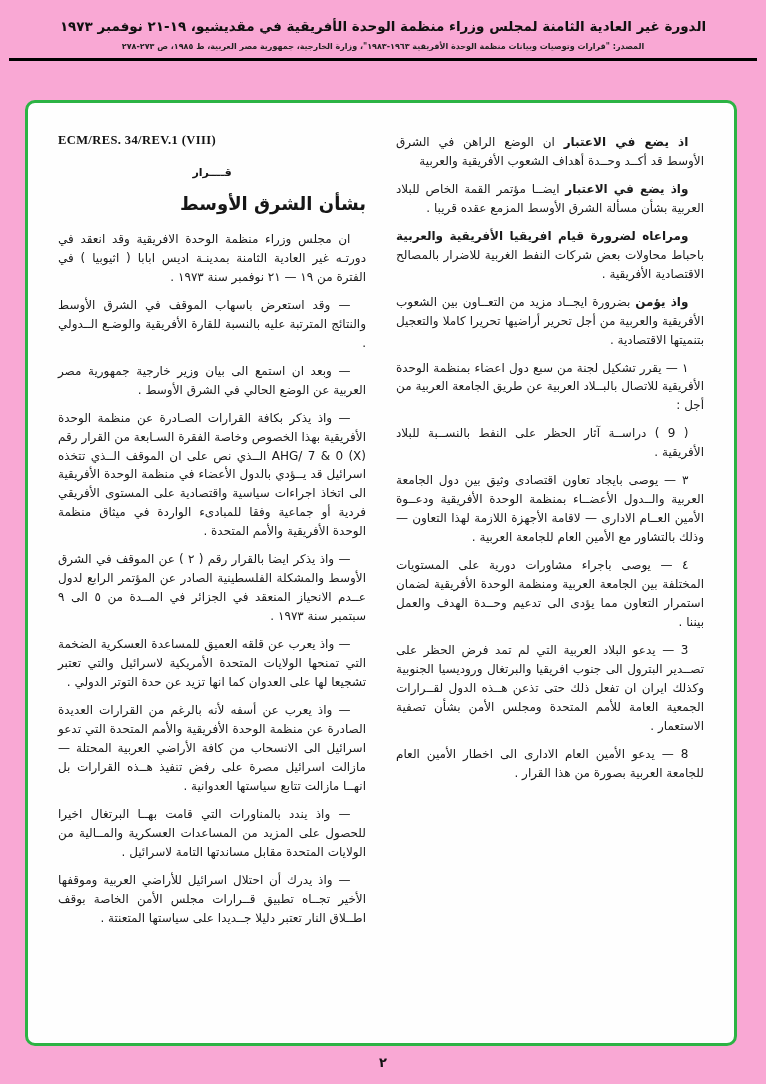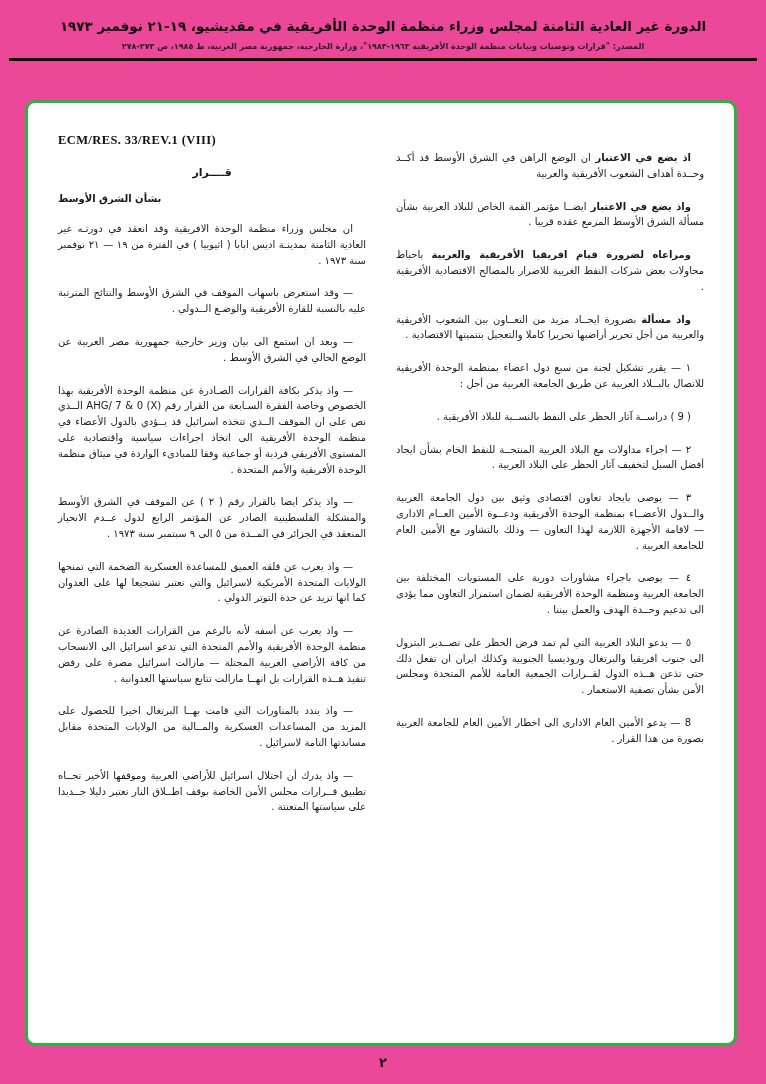--- a/index.html
+++ b/index.html
@@ -1,19 +1,19 @@
 <!DOCTYPE html>
 <html lang="ar"><head>
 <meta charset="utf-8">
 <style>
   html,body{margin:0;padding:0;background:#ffffff;}
   .page{
     position:relative;
     width:766px;height:1084px;
-    background:#ec4899;
+    background:#f9a8d4;
     font-family:"DejaVu Sans", sans-serif;
     color:#161616;
     overflow:hidden;
   }
   
   .hdr{padding-top:18px;text-align:center;direction:rtl;}
   .hdr-title{
     font-size:13.5px;font-weight:bold;letter-spacing:0.2px;
     color:#101010;
   }
@@ -37,22 +37,22 @@
   .doc{
     direction:rtl;
     display:flex;
     gap:30px;
     padding:30px 30px 20px 30px;
     height:100%;
     box-sizing:border-box;
   }
   .col{flex:1;min-width:0;}
   .para{
-    margin:17px 0 9px 0;
-    font-size:10px;
+    margin:0 0 9px 0;
+    font-size:12px;
     line-height:1.58;
     text-align:justify;
     text-indent:1.3em;
     color:#1a1a1a;
   }
   .para b{font-weight:bold;}
   
   .doc-ref{
     direction:ltr;unicode-bidi:embed;
     text-align:left;
@@ -64,22 +64,22 @@
     color:#111;
   }
   .doc-title{
     margin:0 0 14px 0;
     text-align:center;
     font-size:11px;font-weight:bold;
     letter-spacing:1px;
   }
   .doc-subtitle{
     margin:0 0 16px 0;
-    text-align:left;
-    font-size:10px;font-weight:bold;
+    text-align:right;
+    font-size:18px;font-weight:bold;
   }
   
   .footer{
     position:absolute;left:0;top:1052px;width:766px;
     text-align:center;
   }
   .page-num{font-size:13px;font-weight:bold;color:#111;}
 </style>
 </head>
 <body>
@@ -92,32 +92,31 @@
     <div class="hdr-rule"></div>
   </div>
 
   <div class="frame">
     <div class="doc">
 
       <div class="col">
         <p class="para"><b>اذ يضع في الاعتبار</b> <span>ان الوضع الراهن في الشرق الأوسط قد أكــد وحــدة أهداف الشعوب الأفريقية والعربية</span></p>
         <p class="para"><b>واذ يضع في الاعتبار</b> <span>ايضــا مؤتمر القمة الخاص للبلاد العربية بشأن مسألة الشرق الأوسط المزمع عقده قريبا .</span></p>
         <p class="para"><b>ومراعاه لضرورة قيام افريقيا الأفريقية والعربية</b> <span>باحباط محاولات بعض شركات النفط الغربية للاضرار بالمصالح الاقتصادية الأفريقية .</span></p>
-        <p class="para"><b>واذ مسألة</b> <span>بضرورة ايجــاد مزيد من التعــاون بين الشعوب الأفريقية والعربية من أجل تحرير أراضيها تحريرا كاملا والتعجيل بتنميتها الاقتصادية .</span></p>
+        <p class="para"><b>واذ يؤمن</b> <span>بضرورة ايجــاد مزيد من التعــاون بين الشعوب الأفريقية والعربية من أجل تحرير أراضيها تحريرا كاملا والتعجيل بتنميتها الاقتصادية .</span></p>
         <p class="para"><span>١ — يقرر تشكيل لجنة من سبع دول اعضاء بمنظمة الوحدة الأفريقية للاتصال بالبــلاد العربية عن طريق الجامعة العربية من أجل :</span></p>
         <p class="para"><span>( 9 ) دراســة آثار الحظر على النفط بالنســبة للبلاد الأفريقية .</span></p>
-        <p class="para"><span>٢ — اجراء مداولات مع البلاد العربية المنتجــة للنفط الخام بشأن ايجاد أفضل السبل لتخفيف آثار الحظر على البلاد العربية .</span></p>
         <p class="para"><span>٣ — يوصى بايجاد تعاون اقتصادى وثيق بين دول الجامعة العربية والــدول الأعضــاء بمنظمة الوحدة الأفريقية ودعــوة الأمين العــام الادارى — لاقامة الأجهزة اللازمة لهذا التعاون — وذلك بالتشاور مع الأمين العام للجامعة العربية .</span></p>
         <p class="para"><span>٤ — يوصى باجراء مشاورات دورية على المستويات المختلفة بين الجامعة العربية ومنظمة الوحدة الأفريقية لضمان استمرار التعاون مما يؤدى الى تدعيم وحــدة الهدف والعمل بيننا .</span></p>
-        <p class="para"><span>٥ — يدعو البلاد العربية التي لم تمد فرض الحظر على تصــدير البترول الى جنوب افريقيا والبرتغال وروديسيا الجنوبية وكذلك ايران ان تفعل ذلك حتى تذعن هــذه الدول لقــرارات الجمعية العامة للأمم المتحدة ومجلس الأمن بشأن تصفية الاستعمار .</span></p>
+        <p class="para"><span>3 — يدعو البلاد العربية التي لم تمد فرض الحظر على تصــدير البترول الى جنوب افريقيا والبرتغال وروديسيا الجنوبية وكذلك ايران ان تفعل ذلك حتى تذعن هــذه الدول لقــرارات الجمعية العامة للأمم المتحدة ومجلس الأمن بشأن تصفية الاستعمار .</span></p>
         <p class="para"><span>8 — يدعو الأمين العام الادارى الى اخطار الأمين العام للجامعة العربية بصورة من هذا القرار .</span></p>
       </div>
 
       <div class="col">
-        <div class="doc-ref">ECM/RES. 33/REV.1 (VIII)</div>
+        <div class="doc-ref">ECM/RES. 34/REV.1 (VIII)</div>
         <div class="doc-title">قــــرار</div>
         <div class="doc-subtitle">بشأن الشرق الأوسط</div>
         <p class="para"><span>ان مجلس وزراء منظمة الوحدة الافريقية وقد انعقد في دورتـه غير العادية الثامنة بمدينـة اديس ابابا ( اثيوبيا ) في الفترة من ١٩ — ٢١ نوفمبر سنة ١٩٧٣ .</span></p>
         <p class="para"><span>— وقد استعرض باسهاب الموقف في الشرق الأوسط والنتائج المترتبة عليه بالنسبة للقارة الأفريقية والوضـع الــدولي .</span></p>
         <p class="para"><span>— وبعد ان استمع الى بيان وزير خارجية جمهورية مصر العربية عن الوضع الحالي في الشرق الأوسط .</span></p>
         <p class="para"><span>— واذ يذكر بكافة القرارات الصـادرة عن منظمة الوحدة الأفريقية بهذا الخصوص وخاصة الفقرة السـابعة من القرار رقم AHG/ 7 &amp; 0 (X) الــذي نص على ان الموقف الــذي تتخذه اسرائيل قد يــؤدي بالدول الأعضاء في منظمة الوحدة الأفريقية الى اتخاذ اجراءات سياسية واقتصادية على المستوى الأفريقي فردية أو جماعية وفقا للمبادىء الواردة في ميثاق منظمة الوحدة الأفريقية والأمم المتحدة .</span></p>
         <p class="para"><span>— واذ يذكر ايضا بالقرار رقم ( ٢ ) عن الموقف في الشرق الأوسط والمشكلة الفلسطينية الصادر عن المؤتمر الرابع لدول عــدم الانحياز المنعقد في الجزائر في المــدة من ٥ الى ٩ سبتمبر سنة ١٩٧٣ .</span></p>
         <p class="para"><span>— واذ يعرب عن قلقه العميق للمساعدة العسكرية الضخمة التي تمنحها الولايات المتحدة الأمريكية لاسرائيل والتي تعتبر تشجيعا لها على العدوان كما انها تزيد عن حدة التوتر الدولي .</span></p>
         <p class="para"><span>— واذ يعرب عن أسفه لأنه بالرغم من القرارات العديدة الصادرة عن منظمة الوحدة الأفريقية والأمم المتحدة التي تدعو اسرائيل الى الانسحاب من كافة الأراضي العربية المحتلة — مازالت اسرائيل مصرة على رفض تنفيذ هــذه القرارات بل انهــا مازالت تتابع سياستها العدوانية .</span></p>
         <p class="para"><span>— واذ يندد بالمناورات التي قامت بهــا البرتغال اخيرا للحصول على المزيد من المساعدات العسكرية والمــالية من الولايات المتحدة مقابل مساندتها التامة لاسرائيل .</span></p>

